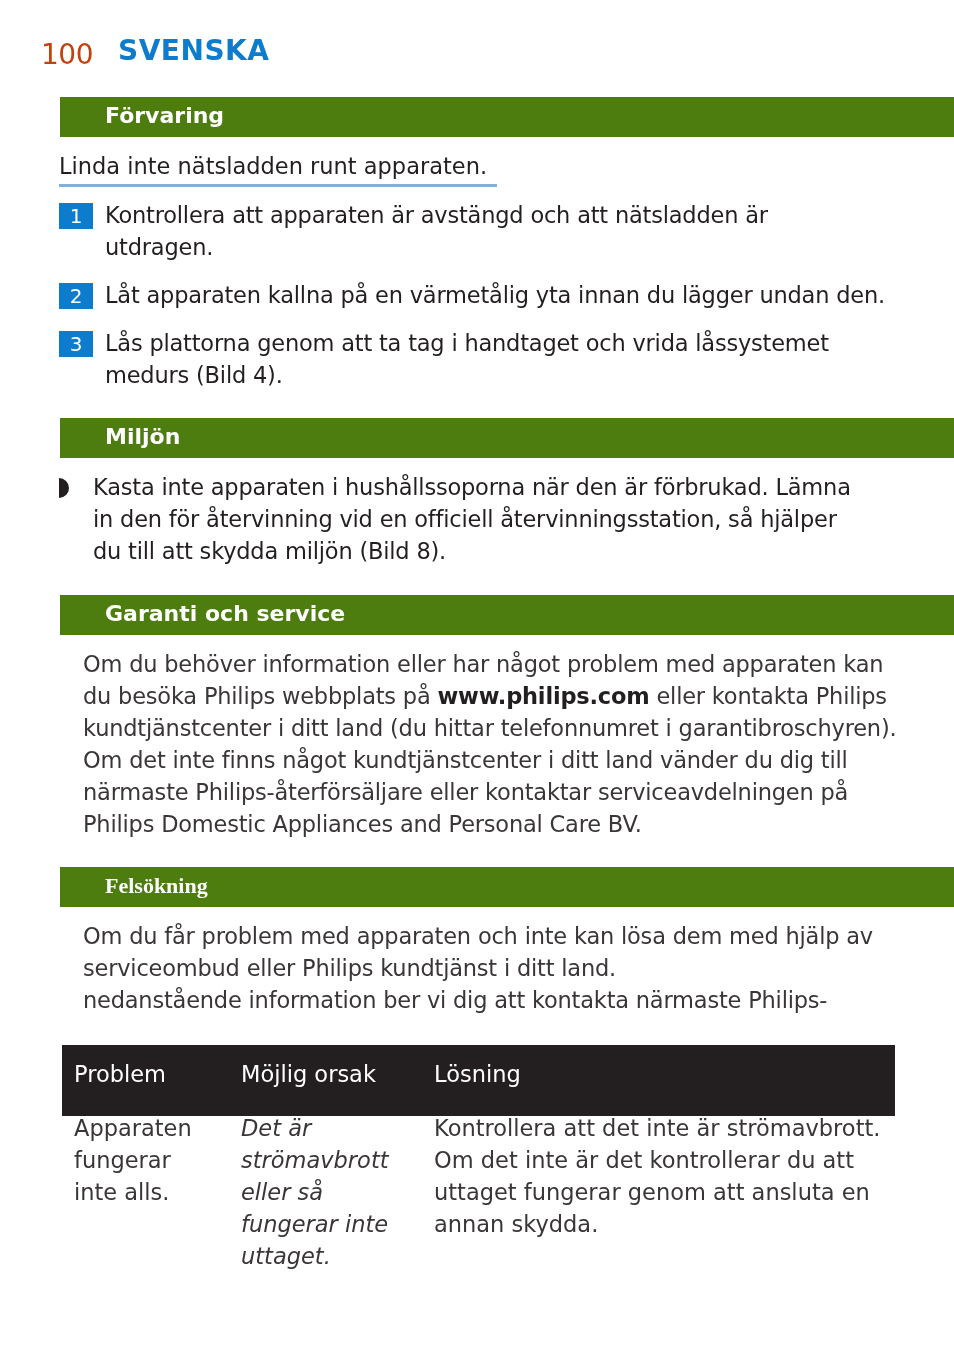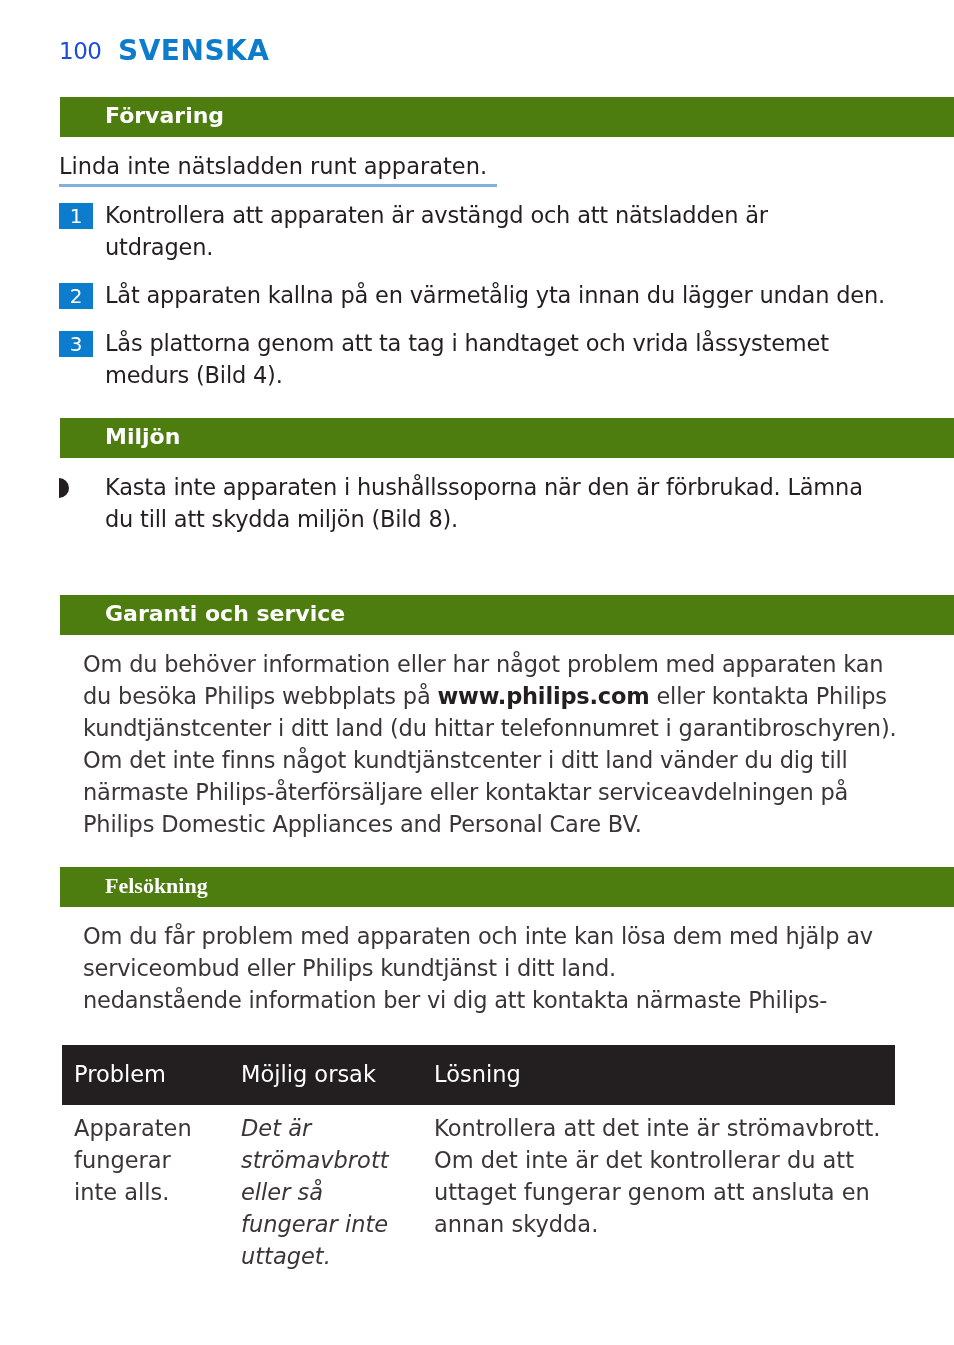--- a/index.html
+++ b/index.html
@@ -6,21 +6,21 @@
     html, body { width: 954px; height: 1345px; background: #ffffff; }
     body {
       position: relative;
       font-family: "DejaVu Sans", sans-serif;
       color: #231f20;
       overflow: hidden;
     }
     .abs { position: absolute; }
 
     
-    .page-num { left: 59px; top: 38px; font-size: 23px; color: #1d4ed8; letter-spacing: -0.5px; }
+    .page-num { left: 41px; top: 38px; font-size: 28px; color: #c2410c; letter-spacing: -0.5px; }
     .lang-title { left: 118px; top: 34px; font-size: 28px; font-weight: bold; color: #0e7ccc; letter-spacing: 0.5px; }
 
     
     .section-bar {
       position: absolute; left: 60px; width: 950px; height: 40px;
       background: #4d7c0f;
     }
     .section-bar span {
       position: absolute; left: 45px; top: 6px;
       color: #ffffff; font-weight: bold; font-size: 22px;
@@ -45,21 +45,21 @@
     .step-text { position: absolute; left: 46px; top: 0; width: 800px; }
 
     
     .bullet-icon {
       position: absolute; left: 59px; top: 478px; width: 10px; height: 20px;
       background: #231f20; border-radius: 0 10px 10px 0;
     }
 
     
     .tbl-head {
-      position: absolute; left: 62px; top: 1045px; width: 833px; height: 60px;
+      position: absolute; left: 62px; top: 1045px; width: 833px; height: 71px;
       background: #231f20;
     }
     .th { position: absolute; top: 16px; color: #ffffff; font-size: 22.5px; }
     .td { position: absolute; top: 1112px; font-size: 22.5px; line-height: 32px; color: #3a3637; }
 
     b.url { font-weight: bold; color: #231f20; }
   </style>
 </head>
 <body>
 
@@ -93,22 +93,23 @@
     <div>Lås plattorna genom att ta tag i handtaget och vrida låssystemet</div>
     <div>medurs (Bild 4).</div>
   </div>
 </div>
 
 <div class="section-bar" style="top:418px;">
   <span>Miljön</span>
 </div>
 
 <div class="bullet-icon"></div>
-<div class="abs txt" style="left:105px; top:471px; width:800px;">
+<div class="abs txt" style="left:93px; top:471px; width:800px;">
   <div>Kasta inte apparaten i hushållssoporna när den är förbrukad. Lämna</div>
+  <div>in den för återvinning vid en officiell återvinningsstation, så hjälper</div>
   <div>du till att skydda miljön (Bild 8).</div>
 </div>
 
 <div class="section-bar" style="top:595px;">
   <span>Garanti och service</span>
 </div>
 
 <div class="abs txt light" style="left:59px; top:648px; width:850px;">
   <div>Om du behöver information eller har något problem med apparaten kan</div>
   <div><span>du besöka Philips webbplats på </span><b class="url">www.philips.com</b><span> eller kontakta Philips</span></div>

